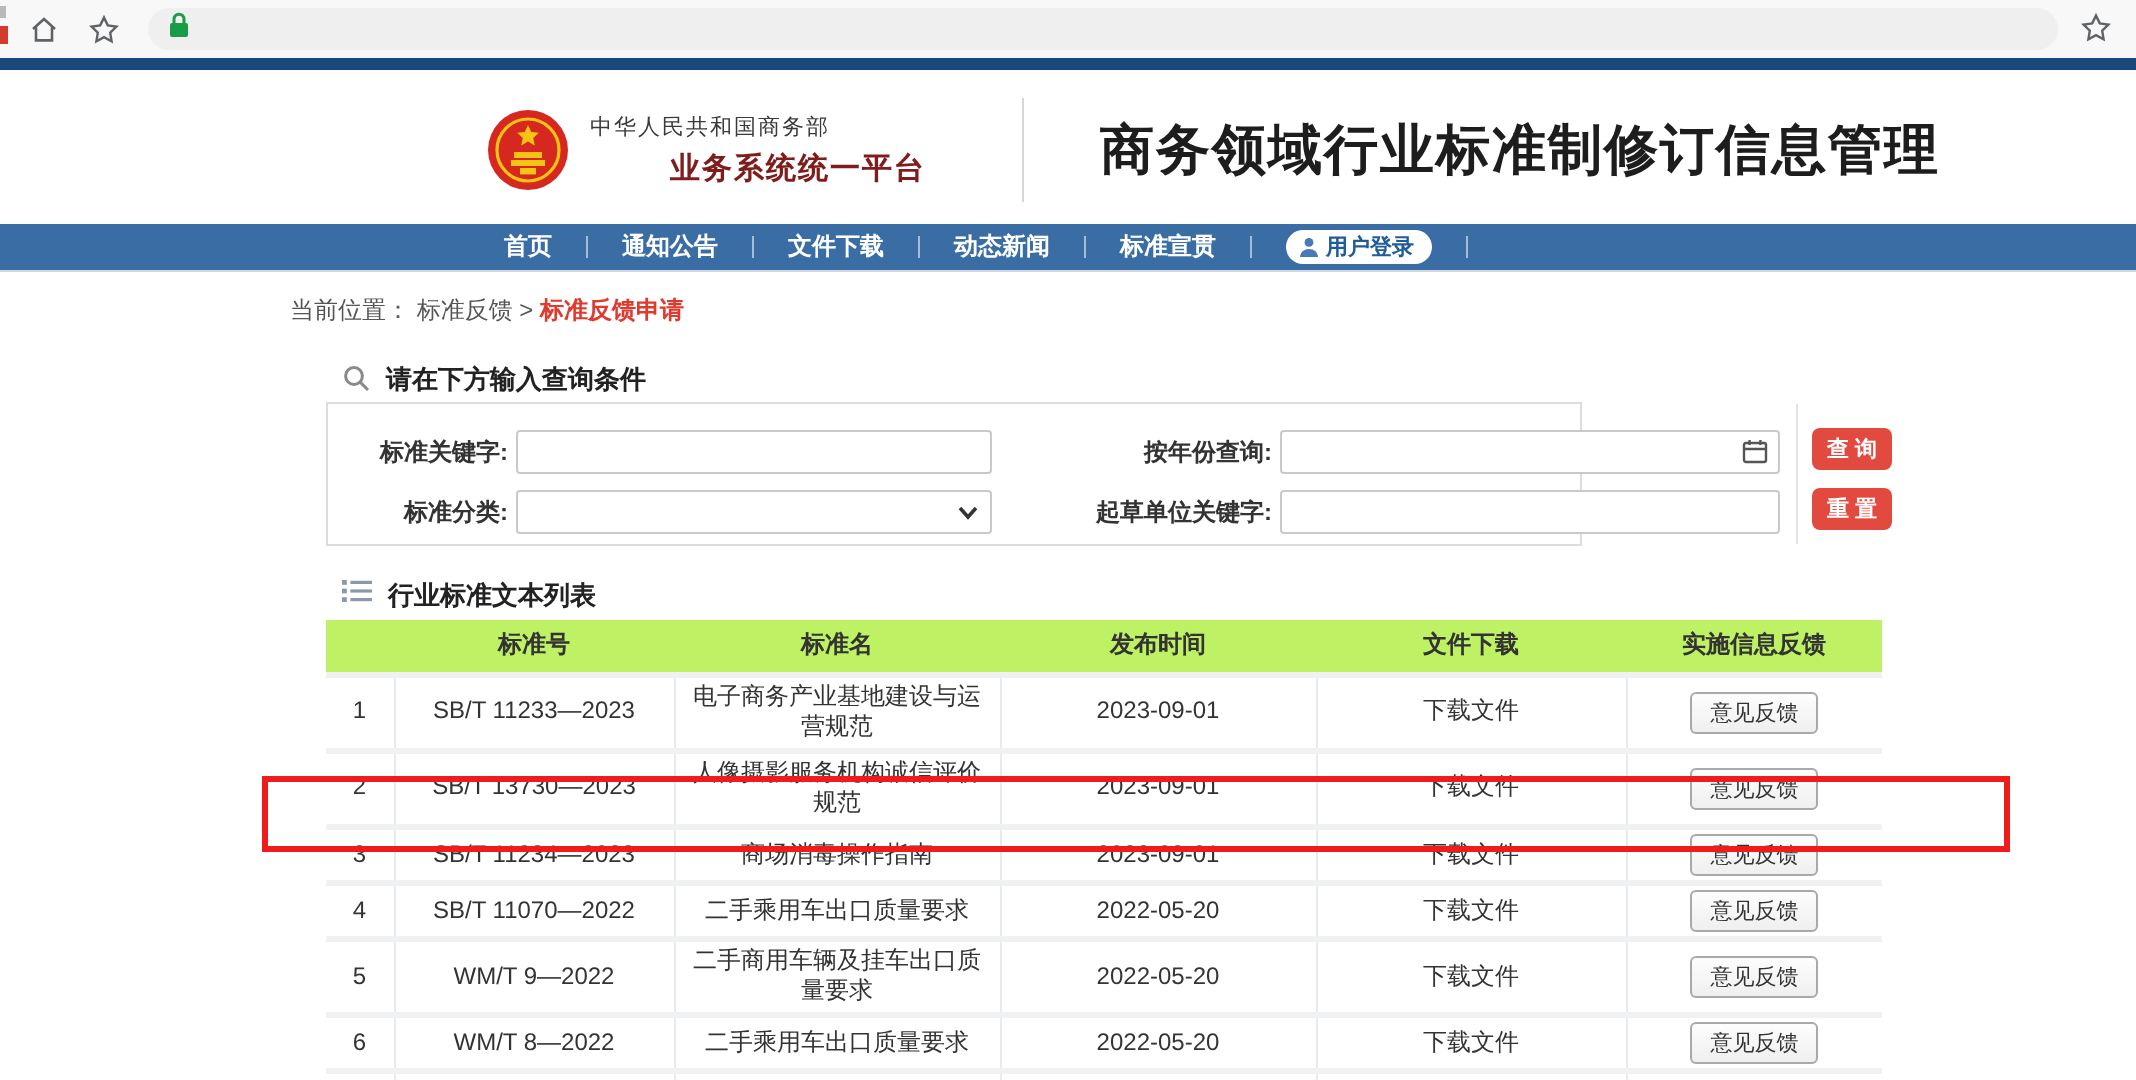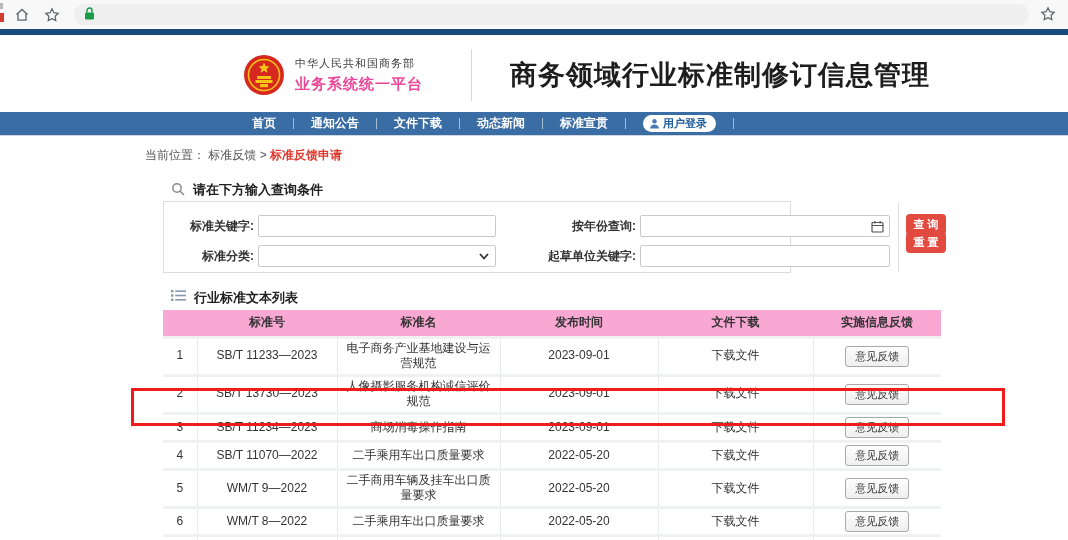--- a/index.html
+++ b/index.html
@@ -23,21 +23,21 @@
   .star-right { position:absolute; right:12px; top:6px; }
 
   .top-strip { position:absolute; left:0; top:29px; width:1068px; height:6px; background:#1a4a7d; }
 
   
   .site-header { position:absolute; left:0; top:35px; width:1068px; height:77px; background:#fff; }
   .brand { position:absolute; left:243px; top:14px; display:flex; align-items:center; }
   .emblem { width:42px; height:42px; flex:0 0 42px; }
   .org { margin-left:10px; }
   .org-l1 { font-size:11px; color:#3a3a3a; letter-spacing:1px; }
-  .org-l2 { font-size:15px; color:#ec4899; font-weight:700; margin-top:4px; letter-spacing:1px; }
+  .org-l2 { font-size:15px; color:#7f1d1d; font-weight:700; margin-top:4px; letter-spacing:1px;margin-left:40px; }
   .v-divider { width:1px; height:52px; background:#d7d7d7; margin:0 38px 0 48px; }
   .page-title { font-size:27px; font-weight:700; color:#1d1d1d; letter-spacing:1px; }
 
   
   .nav-bar { position:absolute; left:0; top:112px; width:1068px; height:24px; background:#3a6da3;
     border-bottom:1px solid #cfd8e2; display:flex; align-items:center; padding-left:252px; }
   .nav-item { color:#fff; font-size:12px; font-weight:700; cursor:pointer; white-space:nowrap; }
   .nav-sep { width:1px; height:11px; background:rgba(255,255,255,.55); margin:0 17px; }
   .login-pill { background:#fff; border-radius:9px; height:17px; display:flex; align-items:center;
     padding:0 9px 0 6px; cursor:pointer;justify-content:space-between; }
@@ -64,21 +64,21 @@
   .btn-divider { position:absolute; left:734px; top:0; width:1px; height:70px; background:#e2e2e2; }
   .red-btn { position:absolute; left:742px; width:40px; height:21px; background:#e24a40;
     border:none; border-radius:4px; color:#fff; font-size:11px; font-weight:700;
     cursor:pointer; font-family:inherit; }
 
   
   .list-title { position:absolute; left:163px; top:289px; display:flex; align-items:flex-start; }
   .list-title span { font-size:13px; font-weight:700; color:#222; margin-left:8px; }
   .std-table { position:absolute; left:163px; top:310px; width:778px; border-collapse:collapse;
     table-layout:fixed; font-size:12px; color:#333; }
-  .std-table th { background:#f9a8d4; height:27px; font-weight:700; text-align:center;
+  .std-table th { background:#bef264; height:27px; font-weight:700; text-align:center;
     border-bottom:3px solid #f0f1f3; }
   .std-table td { background:#fff; height:25px; text-align:center; vertical-align:middle;
     border-bottom:3px solid #f0f1f3; padding:2px 4px; line-height:1.3; }
   .std-table tbody td + td { border-left:1px solid #e8eaec; }
   .download-link { color:#333; cursor:pointer; text-decoration:none; }
   .fb-btn { background:linear-gradient(#fdfdfd,#efefef); border:1px solid #a9a9a9; border-radius:3px;
     font-size:11px; color:#333; padding:2px 9px; cursor:pointer; font-family:inherit; }
   .highlight-box { position:absolute; left:131px; top:388px; width:874px; height:38px;
     border:3px solid #f01c1c; pointer-events:none; }
 </style>
@@ -195,21 +195,21 @@
     <svg width="10" height="7" viewBox="0 0 10 7" fill="none" stroke="#333" stroke-width="1.8">
       <path d="M1 1 L5 5.5 L9 1"></path>
     </svg>
   </div>
 
   <label class="f-label" style="left:352px; top:43px; width:120px;text-align:right;">起草单位关键字:</label>
   <input class="f-input" style="left: 476px; top: 43px; width: 250px;" value="">
 
   <div class="btn-divider"></div>
   <button class="red-btn" style="top:12px;">查 询</button>
-  <button class="red-btn" style="top:30px;">重 置</button>
+  <button class="red-btn" style="top:42px;">重 置</button>
 </div>
 
 <div class="list-title">
   <span>
     <svg width="15" height="13" viewBox="0 0 15 13" fill="#8a98ac">
       <rect x="0" y="1" width="2.4" height="2.4"></rect>
         <rect x="4.2" y="1.4" width="10.8" height="1.6"></rect>
       <rect x="0" y="5.3" width="2.4" height="2.4"></rect>
         <rect x="4.2" y="5.7" width="10.8" height="1.6"></rect>
       <rect x="0" y="9.6" width="2.4" height="2.4"></rect>

